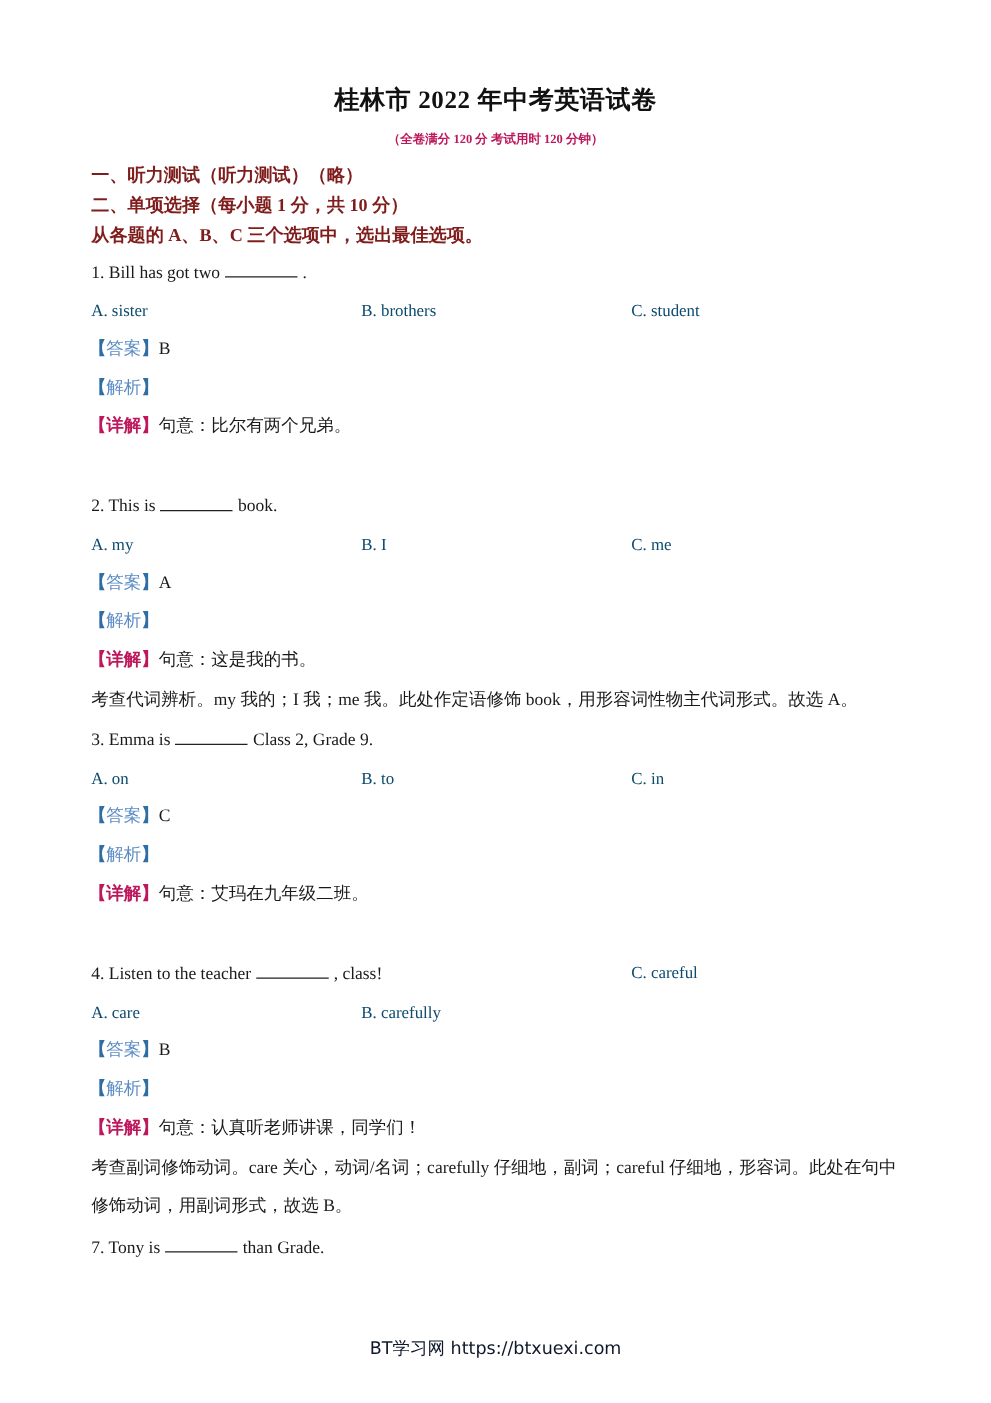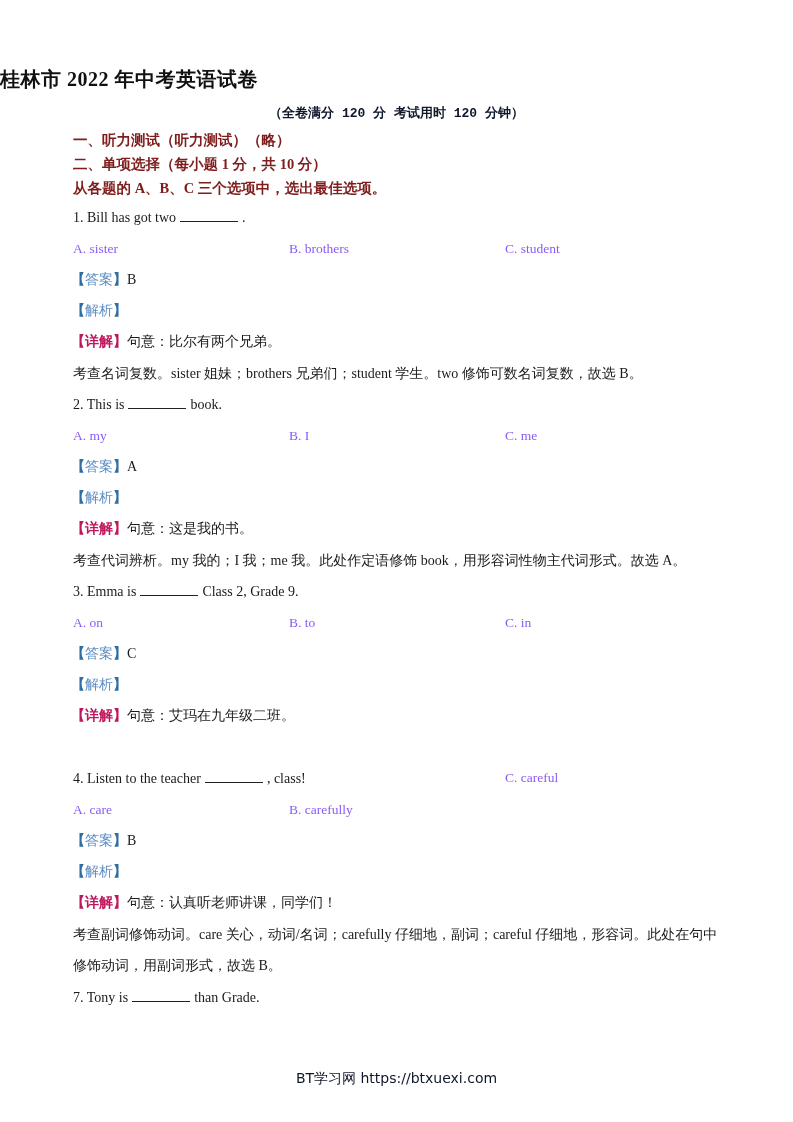--- a/index.html
+++ b/index.html
@@ -17,35 +17,34 @@
     }
     .page {
       position: absolute;
       left: 0; top: 0;
       width: 793px; height: 1122px;
     }
     .title {
       position: absolute;
       top: 66px;
       left: 0; right: 0;
-      text-align: left;
+      text-align: center;
       font-size: 20px;
       font-weight: bold;
       letter-spacing: 0.5px;
       color: #111;
     }
     .subtitle {
       position: absolute;
       top: 104px;
       left: 0; right: 0;
       text-align: center;
-      font-size: 13px;
+      font-size: 10px;
       font-weight: bold;
-      color: #0f172a;
-      font-family: Liberation Mono, monospace;
+      color: #be185d;
     }
     .section-head {
       position: absolute;
       left: 73px;
       font-size: 14.5px;
       font-weight: bold;
       color: #7f1d1d;
       white-space: nowrap;
     }
     .line {
@@ -54,21 +53,21 @@
       font-size: 14px;
       line-height: 18px;
       white-space: nowrap;
       color: #1a1a1a;
     }
     .opt {
       position: absolute;
       font-size: 13.5px;
       line-height: 18px;
       white-space: nowrap;
-      color: #8b5cf6;
+      color: #0c4a6e;
     }
     .blank {
       display: inline-block;
       width: 58px;
       border-bottom: 1px solid #222;
       height: 12px;
       margin: 0 4px;
       vertical-align: baseline;
     }
     .tag {
@@ -112,21 +111,20 @@
   <div class="opt" style="top:240px;left:505px">C. student</div>
   <div class="line" style="top:271px;left:71px">
     <span class="tag"><span class="br">【</span><span>答案</span><span class="br">】</span></span><span>B</span>
   </div>
   <div class="line" style="top:302px;left:71px">
     <span class="tag"><span class="br">【</span><span>解析</span><span class="br">】</span></span>
   </div>
   <div class="line" style="top:333px;left:71px">
     <span class="detail-br">【详解】</span><span>句意：比尔有两个兄弟。</span>
   </div>
-  <div class="line" style="top:365px">考查名词复数。sister 姐妹；brothers 兄弟们；student 学生。two 修饰可数名词复数，故选 B。</div>
 
   <div class="line" style="top:396px">
     <span>2. This is</span><span class="blank"></span><span>book.</span>
   </div>
   <div class="opt" style="top:427px;left:73px">A. my</div>
   <div class="opt" style="top:427px;left:289px">B. I</div>
   <div class="opt" style="top:427px;left:505px">C. me</div>
   <div class="line" style="top:458px;left:71px">
     <span class="tag"><span class="br">【</span><span>答案</span><span class="br">】</span></span><span>A</span>
   </div>

